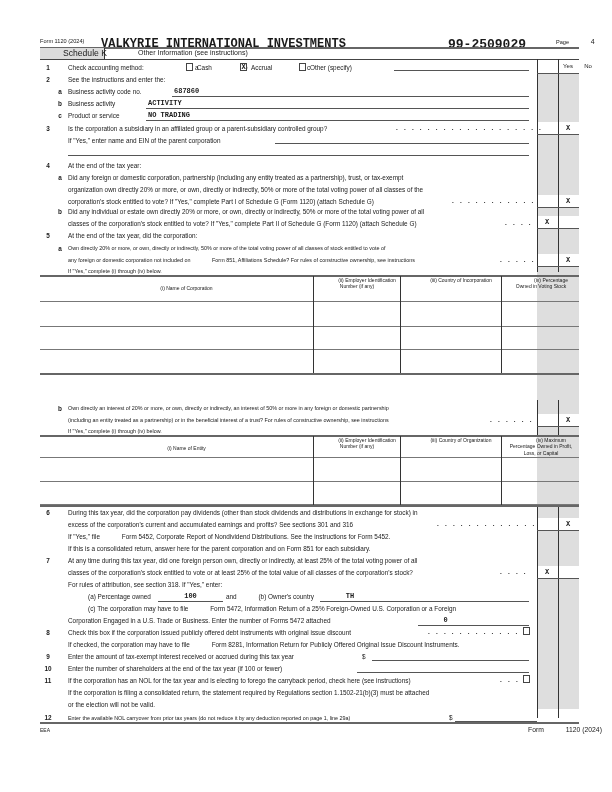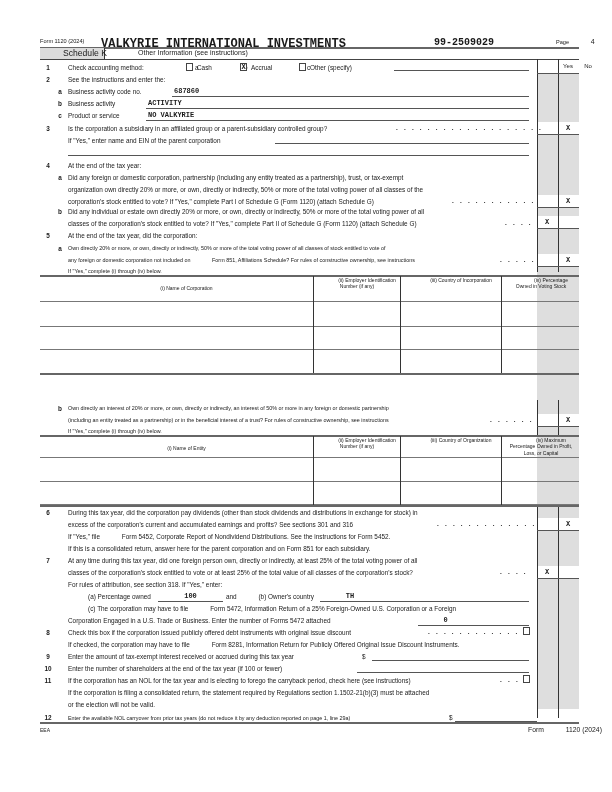--- a/index.html
+++ b/index.html
@@ -22,21 +22,21 @@
   .ans { position:absolute; font-family:"Liberation Mono", monospace; font-weight:bold; font-size:7px; text-align:center; width:20px; }
   .dots { letter-spacing:2.2px; font-weight:bold; }
   .th { position:absolute; text-align:center; font-size:5px; line-height:6.4px; }
   .uline { position:absolute; border-bottom:1px solid #555; height:0; }
 </style>
 </head>
 <body>
 
 <div class="t" style="left:40px;top:38px;font-size:5.6px;">Form 1120 (2024)</div>
 <div class="t mono" style="left:101px;top:37px;font-size:12px;">VALKYRIE INTERNATIONAL INVESTMENTS</div>
-<div class="t mono" style="left:434px;top:37px;font-size:10px;">99-2509029</div>
+<div class="t mono" style="left:448px;top:37px;font-size:13px;">99-2509029</div>
 <div class="t" style="left:556px;top:38px;font-size:5.6px;">
   <span>Page</span>
   <span class="b" style="font-size:7px;">4</span>
 </div>
 <div class="hline thick" style="left:40px;top:47px;width:539px;"></div>
 
 <div class="abs" style="left:40px;top:48px;width:64px;height:11px;background:#dcdcdc;border-right:1px solid #333;"></div>
 <div class="t b" style="left:43px;top:48px;font-size:8.6px;">Schedule K</div>
 <div class="t" style="left:118px;top:49px;font-size:7px;">
   <span class="b">Other Information</span>
@@ -95,21 +95,21 @@
 <div class="t mono" style="left:174px;top:87px;font-size:7px;">687860</div>
 <div class="hline" style="left:172px;top:96px;width:357px;"></div>
 
 <div class="sub" style="left:55px;top:100px;">b</div>
 <div class="t" style="left:68px;top:100px;">Business activity</div>
 <div class="t mono" style="left:148px;top:99px;font-size:7px;">ACTIVITY</div>
 <div class="hline" style="left:146px;top:108px;width:383px;"></div>
 
 <div class="sub" style="left:55px;top:112px;">c</div>
 <div class="t" style="left:68px;top:112px;">Product or service</div>
-<div class="t mono" style="left:148px;top:111px;font-size:7px;">NO VALKYRIE</div>
+<div class="t mono" style="left:148px;top:111px;font-size:7px;">NO TRADING</div>
 <div class="hline" style="left:146px;top:120px;width:383px;"></div>
 
 <div class="ln" style="left:40px;top:125px;">3</div>
 <div class="t" style="left:68px;top:125px;">Is the corporation a subsidiary in an affiliated group or a parent-subsidiary controlled group?</div>
 <div class="t dots" style="left:396px;top:124px;">. . . . . . . . . . . . . . . . . . .</div>
 <div class="ans" style="left:537px;top:124px;"></div>
 <div class="ans" style="left:558px;top:124px;">X</div>
 <div class="t" style="left:68px;top:137px;">If "Yes," enter name and EIN of the parent corporation</div>
 <div class="uline" style="left:275px;top:143px;width:254px;"></div>
 <div class="hline" style="left:68px;top:155px;width:461px;"></div>

